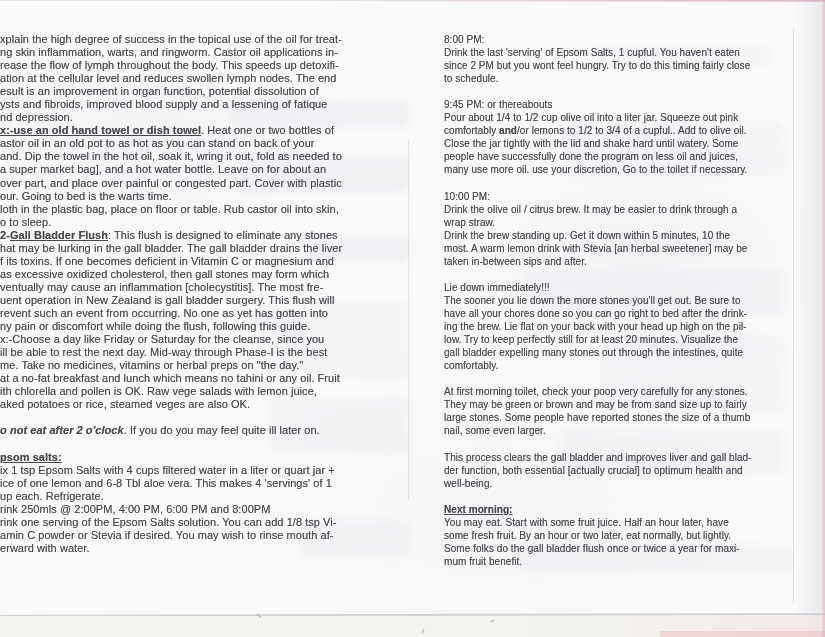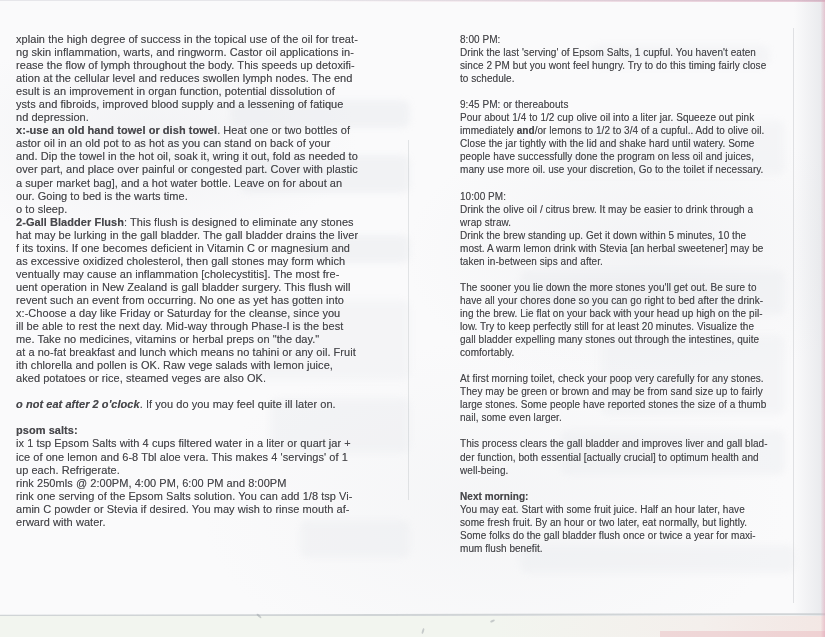--- a/index.html
+++ b/index.html
@@ -14,29 +14,29 @@
   .scan{
     position:relative;width:825px;height:637px;
     background:
       radial-gradient(ellipse 300px 160px at 18% 22%, rgba(228,230,234,.35), rgba(228,230,234,0) 70%),
       radial-gradient(ellipse 340px 200px at 78% 40%, rgba(226,228,232,.30), rgba(226,228,232,0) 70%),
       radial-gradient(ellipse 420px 240px at 60% 80%, rgba(230,232,235,.28), rgba(230,232,235,0) 70%),
       var(--paper);
     font-family:"Liberation Sans","DejaVu Sans",sans-serif;
     color:var(--ink);
   }
-  .col{position:absolute;margin-left:16px;}
+  .col{position:absolute;}
   .col .line{
     height:13.05px;line-height:13.05px;white-space:nowrap;
     text-shadow:0 0 .6px rgba(72,72,76,.55);
   }
   .col-left{top:33px;left:0;width:414px;font-size:11px;letter-spacing:.05px;}
   .col-right{top:33px;left:444px;width:356px;font-size:10px;letter-spacing:.05px;}
   .b{font-weight:bold;}
-  .u{}
+  .u{text-decoration:underline;}
   .i{font-style:italic;}
 
   
   .smudge{position:absolute;background:#e7e9ed;opacity:.45;filter:blur(3px);border-radius:8px;pointer-events:none;}
   .gutter-line{position:absolute;left:408px;top:140px;width:1px;height:360px;background:rgba(170,174,180,.30);}
   .rpage-edge{position:absolute;left:793px;top:28px;width:1px;height:575px;background:rgba(190,194,198,.45);}
   .right-shade{position:absolute;top:0;left:794px;width:31px;height:637px;
       background:linear-gradient(to right, rgba(222,224,228,0), rgba(216,218,223,.55));}
   .edge-top-gray{position:absolute;top:0;left:0;width:825px;height:1px;background:rgba(185,187,195,.30);}
   .edge-top-pink{position:absolute;top:0;left:300px;width:525px;height:2px;
@@ -74,31 +74,33 @@
       <div class="line"><span>xplain the high degree of success in the topical use of the oil for treat-</span></div>
       <div class="line"><span>ng skin inflammation, warts, and ringworm. Castor oil applications in-</span></div>
       <div class="line"><span>rease the flow of lymph throughout the body. This speeds up detoxifi-</span></div>
       <div class="line"><span>ation at the cellular level and reduces swollen lymph nodes. The end</span></div>
       <div class="line"><span>esult is an improvement in organ function, potential dissolution of</span></div>
       <div class="line"><span>ysts and fibroids, improved blood supply and a lessening of fatique</span></div>
       <div class="line"><span>nd depression.</span></div>
       <div class="line"><span class="b u">x:-use an old hand towel or dish towel</span><span>. Heat one or two bottles of</span></div>
       <div class="line"><span>astor oil in an old pot to as hot as you can stand on back of your</span></div>
       <div class="line"><span>and. Dip the towel in the hot oil, soak it, wring it out, fold as needed to</span></div>
+      <div class="line"><span>a super market bag], and a hot water bottle. Leave on for about an</span></div>
       <div class="line"><span>over part, and place over painful or congested part. Cover with plastic</span></div>
-      <div class="line"><span>a super market bag], and a hot water bottle. Leave on for about an</span></div>
       <div class="line"><span>our. Going to bed is the warts time.</span></div>
+      <div class="line"><span>loth in the plastic bag, place on floor or table. Rub castor oil into skin,</span></div>
       <div class="line"><span>o to sleep.</span></div>
       <div class="line"><span class="b">2-</span><span class="b u">Gall Bladder Flush</span><span>: This flush is designed to eliminate any stones</span></div>
       <div class="line"><span>hat may be lurking in the gall bladder. The gall bladder drains the liver</span></div>
       <div class="line"><span>f its toxins. If one becomes deficient in Vitamin C or magnesium and</span></div>
       <div class="line"><span>as excessive oxidized cholesterol, then gall stones may form which</span></div>
       <div class="line"><span>ventually may cause an inflammation [cholecystitis].  The most fre-</span></div>
       <div class="line"><span>uent operation in New Zealand is gall bladder surgery. This flush will</span></div>
       <div class="line"><span>revent such an event from occurring. No one as yet has gotten into</span></div>
+      <div class="line"><span>ny pain or discomfort while doing the flush, following this guide.</span></div>
       <div class="line"><span>x:-Choose a day like Friday or Saturday for the cleanse, since you</span></div>
       <div class="line"><span>ill be able to rest the next day. Mid-way through Phase-I is the best</span></div>
       <div class="line"><span>me. Take no medicines, vitamins or herbal preps on "the day."</span></div>
       <div class="line"><span>at a no-fat breakfast and lunch which means no tahini or any oil. Fruit</span></div>
       <div class="line"><span>ith chlorella and pollen is OK. Raw vege salads with lemon juice,</span></div>
       <div class="line"><span>aked potatoes or rice, steamed veges are also OK.</span></div>
       <div class="line"><span></span></div>
       <div class="line"><span class="b i">o not eat after 2 o'clock</span><span>. If you do you may feel quite ill later on.</span></div>
       <div class="line"><span></span></div>
       <div class="line"><span class="b u">psom salts:</span></div>
@@ -111,53 +113,54 @@
       <div class="line"><span>erward with water.</span></div>
     </div>
   <div class="col col-right" id="right-col">
       <div class="line"><span>8:00 PM:</span></div>
       <div class="line"><span>Drink the last 'serving' of Epsom Salts, 1 cupful. You haven't eaten</span></div>
       <div class="line"><span>since 2 PM but you wont feel hungry. Try to do this timing fairly close</span></div>
       <div class="line"><span>to schedule.</span></div>
       <div class="line"><span></span></div>
       <div class="line"><span>9:45 PM: or thereabouts</span></div>
       <div class="line"><span>Pour about 1/4 to 1/2 cup olive oil into a liter jar. Squeeze out pink</span></div>
-      <div class="line"><span>immediately </span><span class="b">and</span><span>/or lemons to 1/2 to 3/4 of a cupful.. Add to olive oil.</span></div>
+      <div class="line"><span>comfortably </span><span class="b">and</span><span>/or lemons to 1/2 to 3/4 of a cupful.. Add to olive oil.</span></div>
       <div class="line"><span>Close the jar tightly with the lid and shake hard until watery. Some</span></div>
       <div class="line"><span>people have successfully done the program on less oil and juices,</span></div>
       <div class="line"><span>many use more oil. use your discretion, Go to the toilet if necessary.</span></div>
       <div class="line"><span></span></div>
       <div class="line"><span>10:00 PM:</span></div>
       <div class="line"><span>Drink the olive oil / citrus brew. It may be easier to drink through a</span></div>
       <div class="line"><span>wrap straw.</span></div>
       <div class="line"><span>Drink the brew standing up. Get it down within 5 minutes, 10 the</span></div>
       <div class="line"><span>most. A warm lemon drink with Stevia [an herbal sweetener] may be</span></div>
       <div class="line"><span>taken in-between sips and after.</span></div>
       <div class="line"><span></span></div>
+      <div class="line"><span>Lie down immediately!!!</span></div>
       <div class="line"><span>The sooner you lie down the more stones you'll get out. Be sure to</span></div>
       <div class="line"><span>have all your chores done so you can go right to bed after the drink-</span></div>
       <div class="line"><span>ing the brew. Lie flat on your back with your head up high on the pil-</span></div>
       <div class="line"><span>low. Try to keep perfectly still for at least 20 minutes. Visualize the</span></div>
       <div class="line"><span>gall bladder expelling many stones out through the intestines, quite</span></div>
       <div class="line"><span>comfortably.</span></div>
       <div class="line"><span></span></div>
       <div class="line"><span>At first morning toilet, check your poop very carefully for any stones.</span></div>
       <div class="line"><span>They may be green or brown and may be from sand size up to fairly</span></div>
       <div class="line"><span>large stones. Some people have reported stones the size of a thumb</span></div>
       <div class="line"><span>nail, some even larger.</span></div>
       <div class="line"><span></span></div>
       <div class="line"><span>This process clears the gall bladder and improves liver and gall blad-</span></div>
       <div class="line"><span>der function, both essential [actually crucial] to optimum health and</span></div>
       <div class="line"><span>well-being.</span></div>
       <div class="line"><span></span></div>
       <div class="line"><span class="b u">Next morning:</span></div>
       <div class="line"><span>You may eat. Start with some fruit juice. Half an hour later, have</span></div>
       <div class="line"><span>some fresh fruit. By an hour or two later, eat normally, but lightly.</span></div>
       <div class="line"><span>Some folks do the gall bladder flush once or twice a year for maxi-</span></div>
-      <div class="line"><span>mum flush benefit.</span></div>
+      <div class="line"><span>mum fruit benefit.</span></div>
     </div>
 
   <div class="gutter-line"></div>
   <div class="rpage-edge"></div>
   <div class="right-shade"></div>
   <div class="bottom-line"></div>
   <div class="bottom-strip"></div>
   <div class="bottom-pink"></div>
   <div class="edge-top-gray"></div>
   <div class="edge-top-pink"></div>

